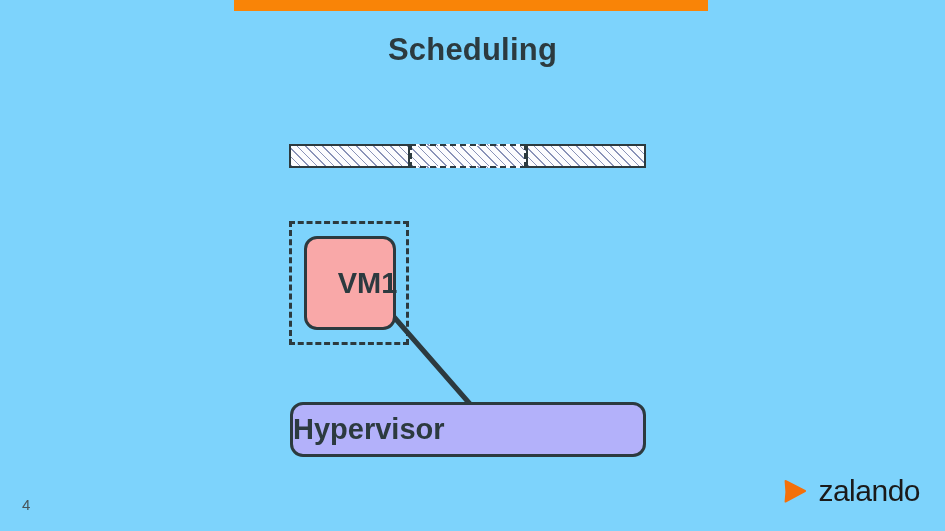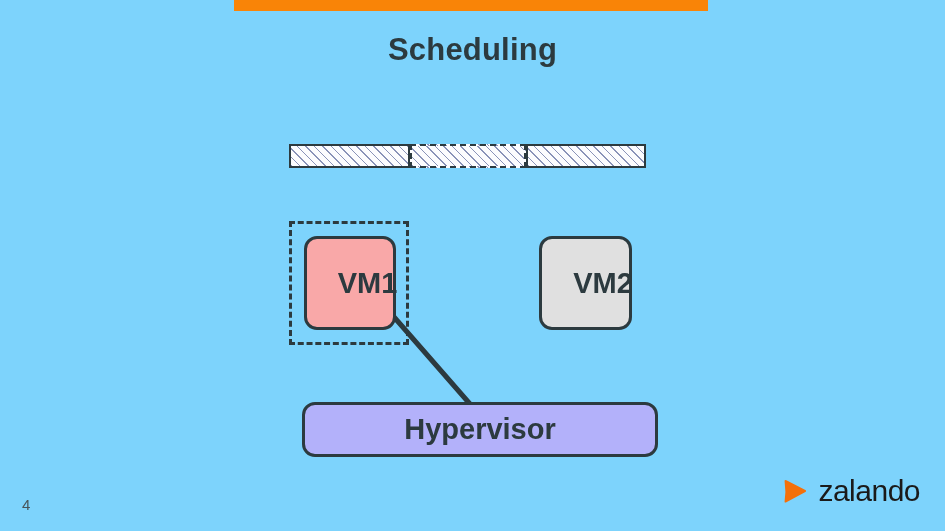--- a/index.html
+++ b/index.html
@@ -119,31 +119,30 @@
     left: 0;
     top: 0;
     width: 945px;
     height: 531px;
     pointer-events: none;
   }
 
   
   .hypervisor {
     position: absolute;
-    left: 302px;
+    left: 290px;
     top: 402px;
     width: 356px;
     height: 55px;
     box-sizing: border-box;
     border: 3px solid #2c3a3f;
     border-radius: 13px;
     background: #b3b1fa;
     display: flex;
     align-items: center;
-    justify-content: center;
     font-size: 29px;
     font-weight: bold;
     color: #2c3a3f;
   }
 
   
   .page-number {
     position: absolute;
     left: 22px;
     top: 496px;
@@ -189,23 +188,20 @@
   <svg class="connector" viewBox="0 0 945 531" xmlns="http://www.w3.org/2000/svg">
     <line x1="394" y1="317" x2="470" y2="404" stroke="#2c3a3f" stroke-width="5" stroke-linecap="round"></line>
   </svg>
 
   <div class="vm1-frame"></div>
 
   <div class="vm-box vm1">
     <span>VM1</span>
   </div>
 
-  <div class="vm-box vm2">
-    <span>VM2</span>
-  </div>
 
   <div class="hypervisor">
     <span>Hypervisor</span>
   </div>
 
   <div class="page-number">4</div>
 
   <div class="brand-logo">
     <svg class="brand-mark" viewBox="0 0 100 100" xmlns="http://www.w3.org/2000/svg">
       <path d="M16 16 Q14 8 22 11 L86 44 Q94 48 86 53 L22 87 Q14 91 16 83 Q21 50 16 16 Z" fill="#f4700a"></path>

